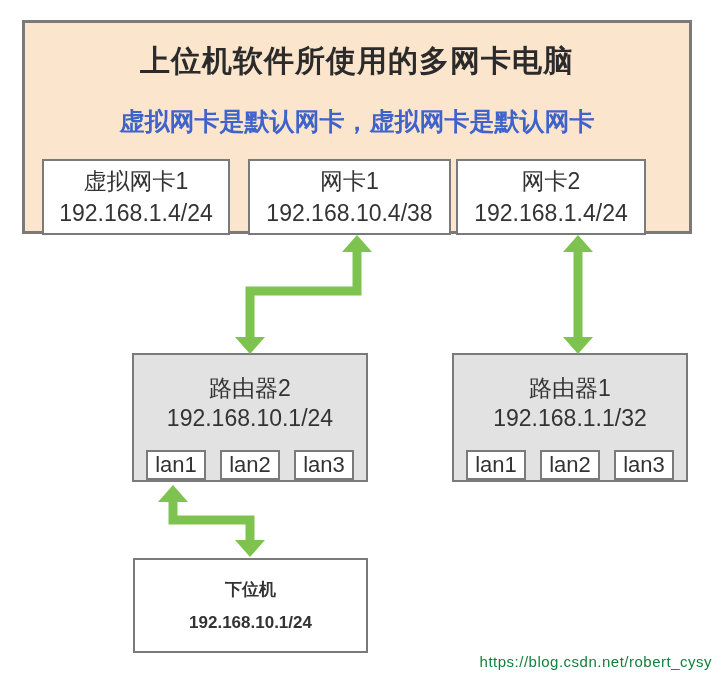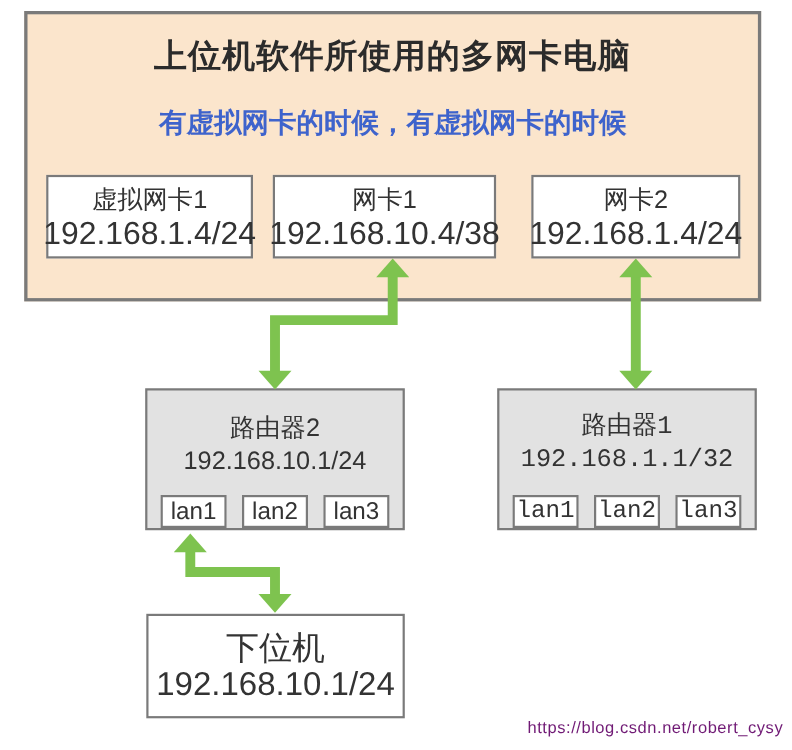--- a/index.html
+++ b/index.html
@@ -11,22 +11,22 @@
   .stage {
     position: relative;
     width: 720px;
     height: 682px;
     background: #ffffff;
     overflow: hidden;
   }
   
   .host-box {
     position: absolute;
-    left: 22px; top: 10px;
-    width: 670px; height: 264px;
+    left: 22px; top: 20px;
+    width: 670px; height: 214px;
     box-sizing: border-box;
     background: #FBE5CC;
     border: 3px solid #7A7A7A;
   }
   .host-title {
     position: absolute;
     left: 0; top: 18px; width: 100%;
     text-align: center;
     font-size: 30px;
     font-weight: bold;
@@ -48,36 +48,36 @@
     background: #ffffff;
     border: 2px solid #7A7A7A;
     display: flex;
     flex-direction: column;
     align-items: center;
     justify-content: center;
     color: #333333;
     text-align: center;
   }
   .node .line1 { font-size: 23px; line-height: 32px; }
-  .node .line2 { font-size: 29px; line-height: 32px; }
+  .node .line2 { font-size: 23px; line-height: 32px; }
   .nic-a { left: 42px;  top: 159px; width: 188px; height: 76px; }
   .nic-b { left: 248px; top: 159px; width: 203px; height: 76px; }
-  .nic-c { left: 483px; top: 159px; width: 190px; height: 76px; }
+  .nic-c { left: 456px; top: 159px; width: 190px; height: 76px; }
   
   .router {
     position: absolute;
     box-sizing: border-box;
     width: 236px; height: 129px;
     background: #E2E2E2;
     border: 2px solid #7A7A7A;
     color: #333333;
     text-align: center;
   }
   .router-2 { left: 132px; top: 353px; }
-  .router-1 { left: 452px; top: 353px; font-family: Liberation Mono, monospace; }
+  .router-1 { left: 452px; top: 353px; }
   .router .r-name { margin-top: 18px; font-size: 23px; line-height: 30px; }
   .router .r-ip   { font-size: 23px; line-height: 30px; }
   .lan-row {
     position: absolute;
     left: 0; bottom: 0; width: 100%;
     display: flex;
     justify-content: center;
     gap: 14px;
   }
   .lan-port {
@@ -86,47 +86,47 @@
     background: #ffffff;
     border: 2px solid #7A7A7A;
     font-size: 22px;
     line-height: 26px;
     color: #333333;
     text-align: center;
     margin-top: 48px;
   }
   
   .device-box { left: 133px; top: 558px; width: 235px; height: 95px; }
-  .device-box .line1, .device-box .line2 { font-size: 30px; line-height: 33px; }
+  .device-box .line1, .device-box .line2 { font-size: 17px; line-height: 33px; font-weight: bold; }
   
   .arrows {
     position: absolute;
     left: 0; top: 0;
     width: 720px; height: 682px;
     pointer-events: none;
   }
   .arrow-stroke { stroke: #7EC34F; stroke-width: 9; fill: none; }
   .arrow-head   { fill: #7EC34F; }
   
   .watermark {
     position: absolute;
     right: 8px; top: 653px;
     font-size: 15px;
-    color: #701a75;
+    color: #15803d;
     letter-spacing: 0.5px;
   }
 </style>
 </head>
 <body>
 
 <div class="stage">
 
   <div class="host-box">
     <div class="host-title">上位机软件所使用的多网卡电脑</div>
-    <div class="host-subtitle">有虚拟网卡的时候，有虚拟网卡的时候</div>
+    <div class="host-subtitle">虚拟网卡是默认网卡，虚拟网卡是默认网卡</div>
   </div>
 
   <div class="node nic-a">
     <div class="line1">虚拟网卡1</div>
     <div class="line2">192.168.1.4/24</div>
   </div>
   <div class="node nic-b">
     <div class="line1">网卡1</div>
     <div class="line2">192.168.10.4/38</div>
   </div>

